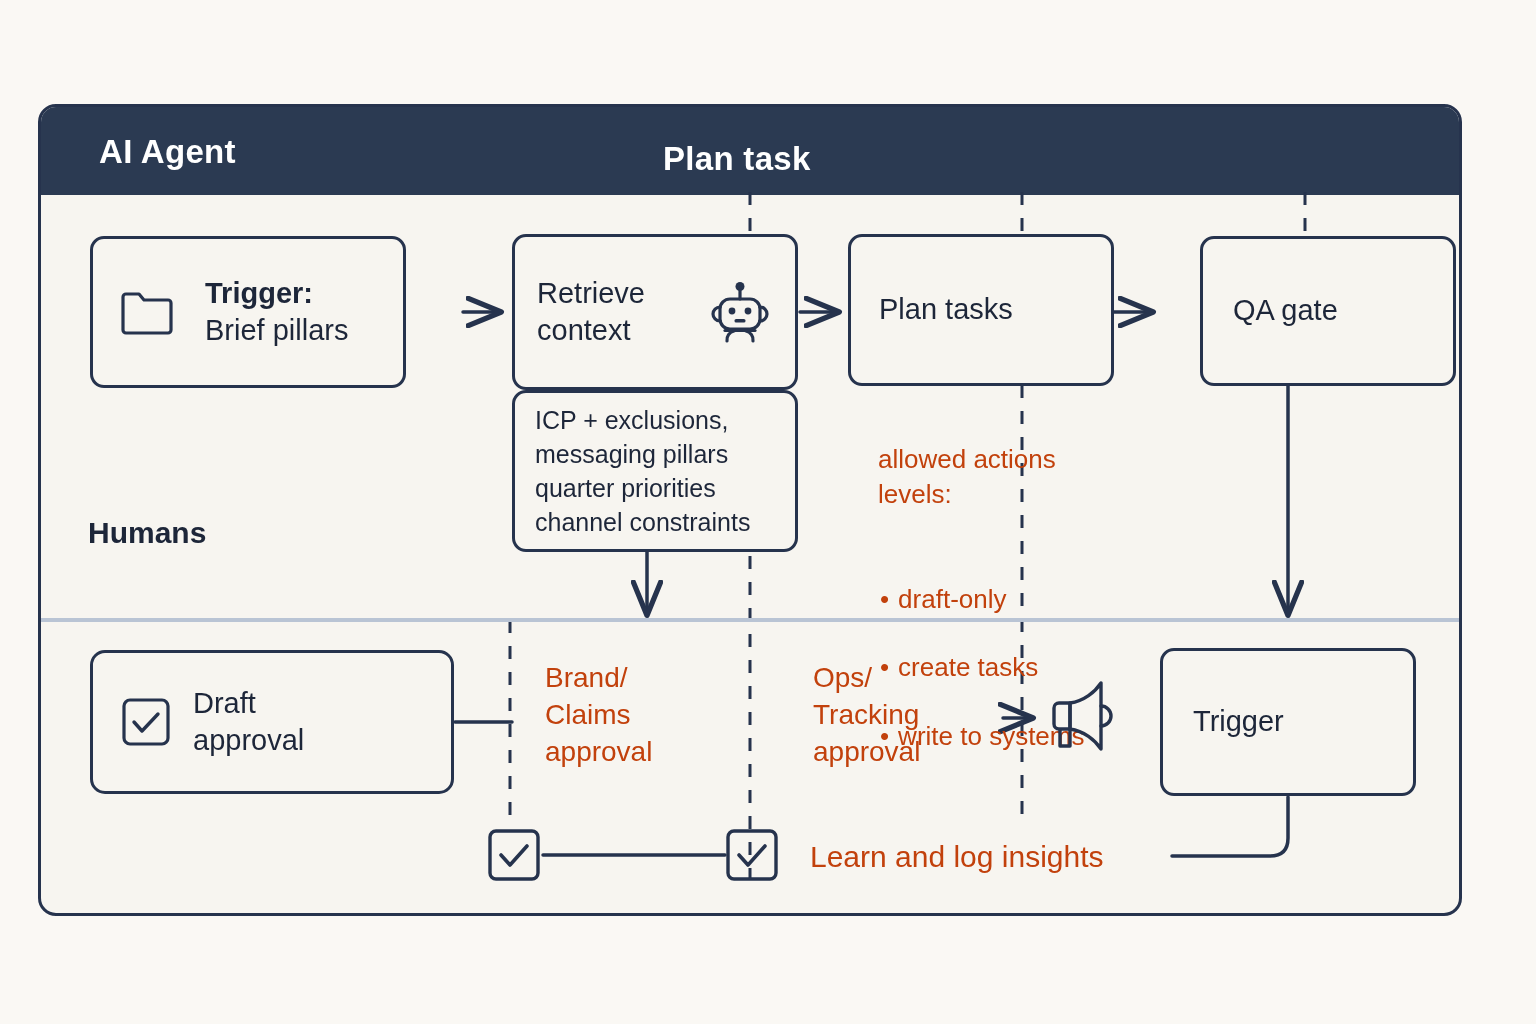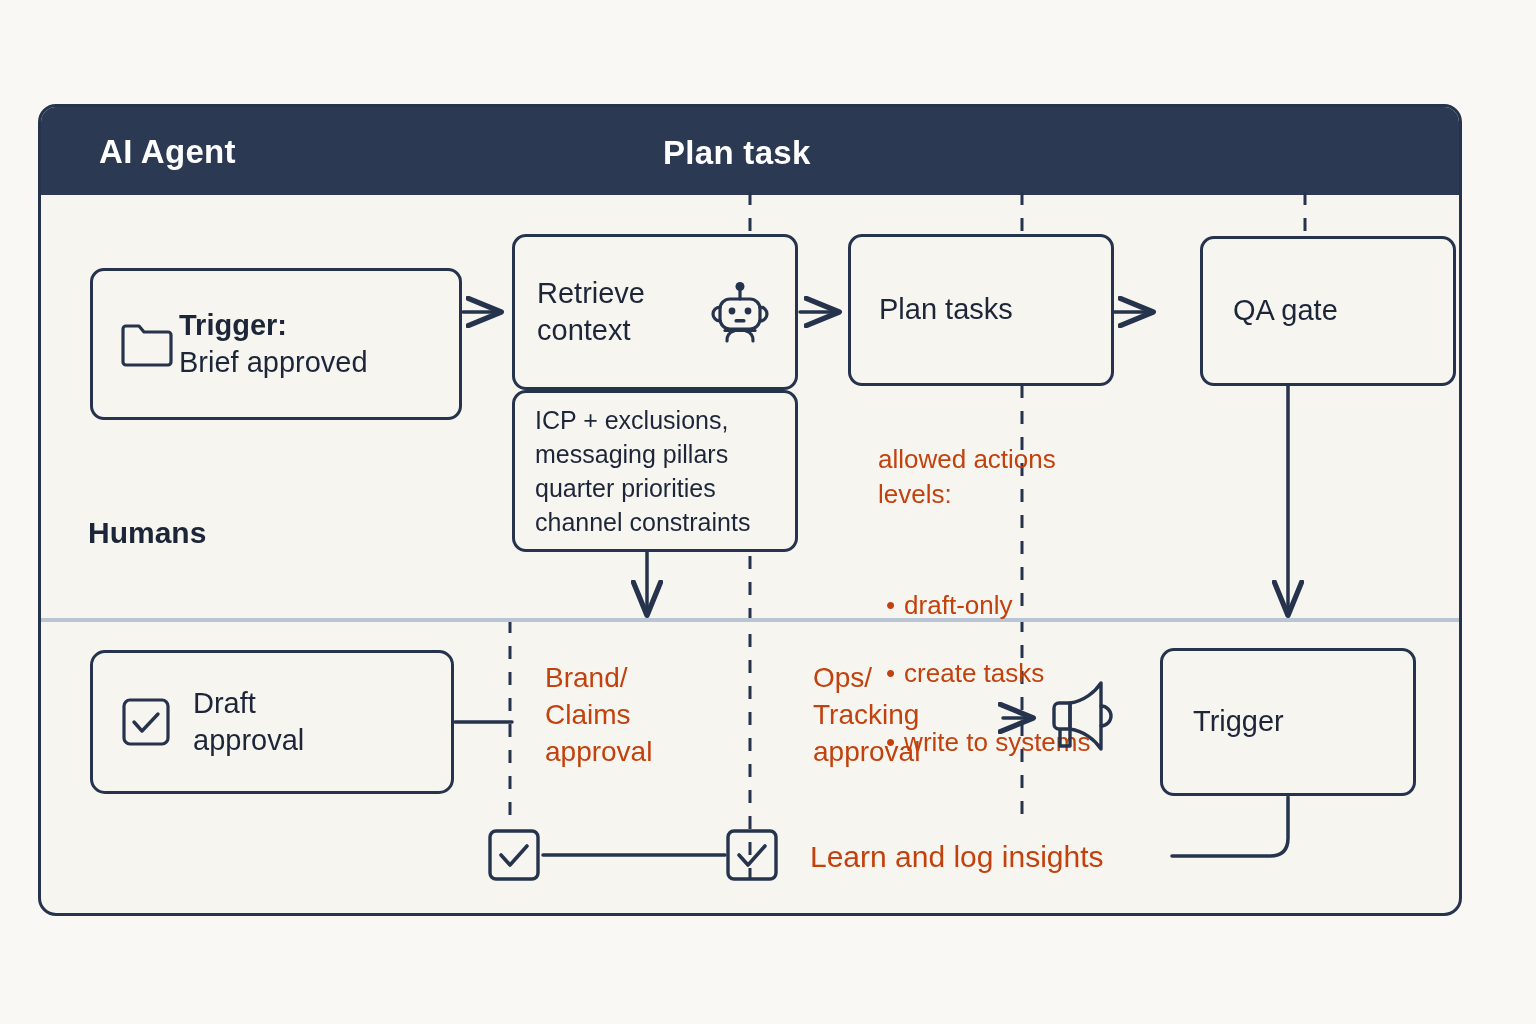--- a/index.html
+++ b/index.html
@@ -39,21 +39,21 @@
   .hdr-title {
     position: absolute;
     color: #ffffff;
     font-size: 33px;
     font-weight: bold;
     letter-spacing: 0.3px;
     white-space: nowrap;
     text-align: center;
   }
   .hdr-left { left: 58px; top: 26px; }
-  .hdr-mid { left: 622px; top: 27px; }
+  .hdr-mid { left: 622px; top: 33px; }
 
   svg.layer {
     position: absolute;
     left: 0; top: 0;
     width: 1536px;
     height: 1024px;
     pointer-events: none;
     overflow: visible;
   }
 
@@ -82,21 +82,21 @@
   }
   .lane-label {
     position: absolute;
     color: #1d2639;
     font-size: 30px;
     font-weight: bold;
     white-space: nowrap;
     margin-top: 28px;
   }
   .icon { flex: none; display: block; }
-  .bullet-list { margin: 8px; padding: 0; list-style: none; }
+  .bullet-list { margin: 2px; padding: 0; list-style: none; }
   .bullet-list li { white-space: nowrap; }
   .bullet-list li::before { content: "\2022"; margin-right: 9px; }
 </style>
 </head>
 <body>
 
 <div id="root">
 
   <div class="frame">
     <div class="frame-header">
@@ -134,27 +134,27 @@
       <line x1="1288" y1="386" x2="1288" y2="614" marker-end="url(#arrowhead)"></line>
     </g>
 
     <line x1="455" y1="722" x2="512" y2="722" stroke="#26334d" stroke-width="3.5" stroke-linecap="round"></line>
 
     <line x1="543" y1="855" x2="725" y2="855" stroke="#26334d" stroke-width="3.5" stroke-linecap="round"></line>
 
     <path d="M1288,797 L1288,838 Q1288,856 1270,856 L1172,856" stroke="#26334d" stroke-width="3.5" fill="none" stroke-linecap="round" stroke-linejoin="round"></path>
   </svg>
 
-  <div class="node" style="left:90px; top:236px; width:372px; height:152px; padding:0 26px; gap:4px;margin-top:32px;">
+  <div class="node" style="left:90px; top:236px; width:316px; height:152px; padding:0 26px; gap:30px;">
     <svg class="icon" width="56" height="48" viewBox="0 0 56 48">
       <path d="M4,42 L4,9 A3,3 0 0 1 7,6 L20,6 L25,12 L49,12 A3,3 0 0 1 52,15 L52,42 A3,3 0 0 1 49,45 L7,45 A3,3 0 0 1 4,42 Z" fill="none" stroke="#26334d" stroke-width="3.2" stroke-linejoin="round"></path>
     </svg>
     <div>
       <div class="node-text b">Trigger:</div>
-      <div class="node-text">Brief approved</div>
+      <div class="node-text">Brief pillars</div>
     </div>
   </div>
 
   <div class="node" style="left:512px; top:234px; width:286px; height:156px; padding:0 22px; gap:6px; justify-content:space-between;">
     <div class="node-text">Retrieve
 context</div>
     <svg class="icon" width="66" height="66" viewBox="0 0 66 66">
       <circle cx="33" cy="7.5" r="4.5" fill="#26334d"></circle>
       <line x1="33" y1="12" x2="33" y2="20" stroke="#26334d" stroke-width="3.2" stroke-linecap="round"></line>
       <rect x="13" y="20" width="40" height="30" rx="10" fill="none" stroke="#26334d" stroke-width="3.2"></rect>

